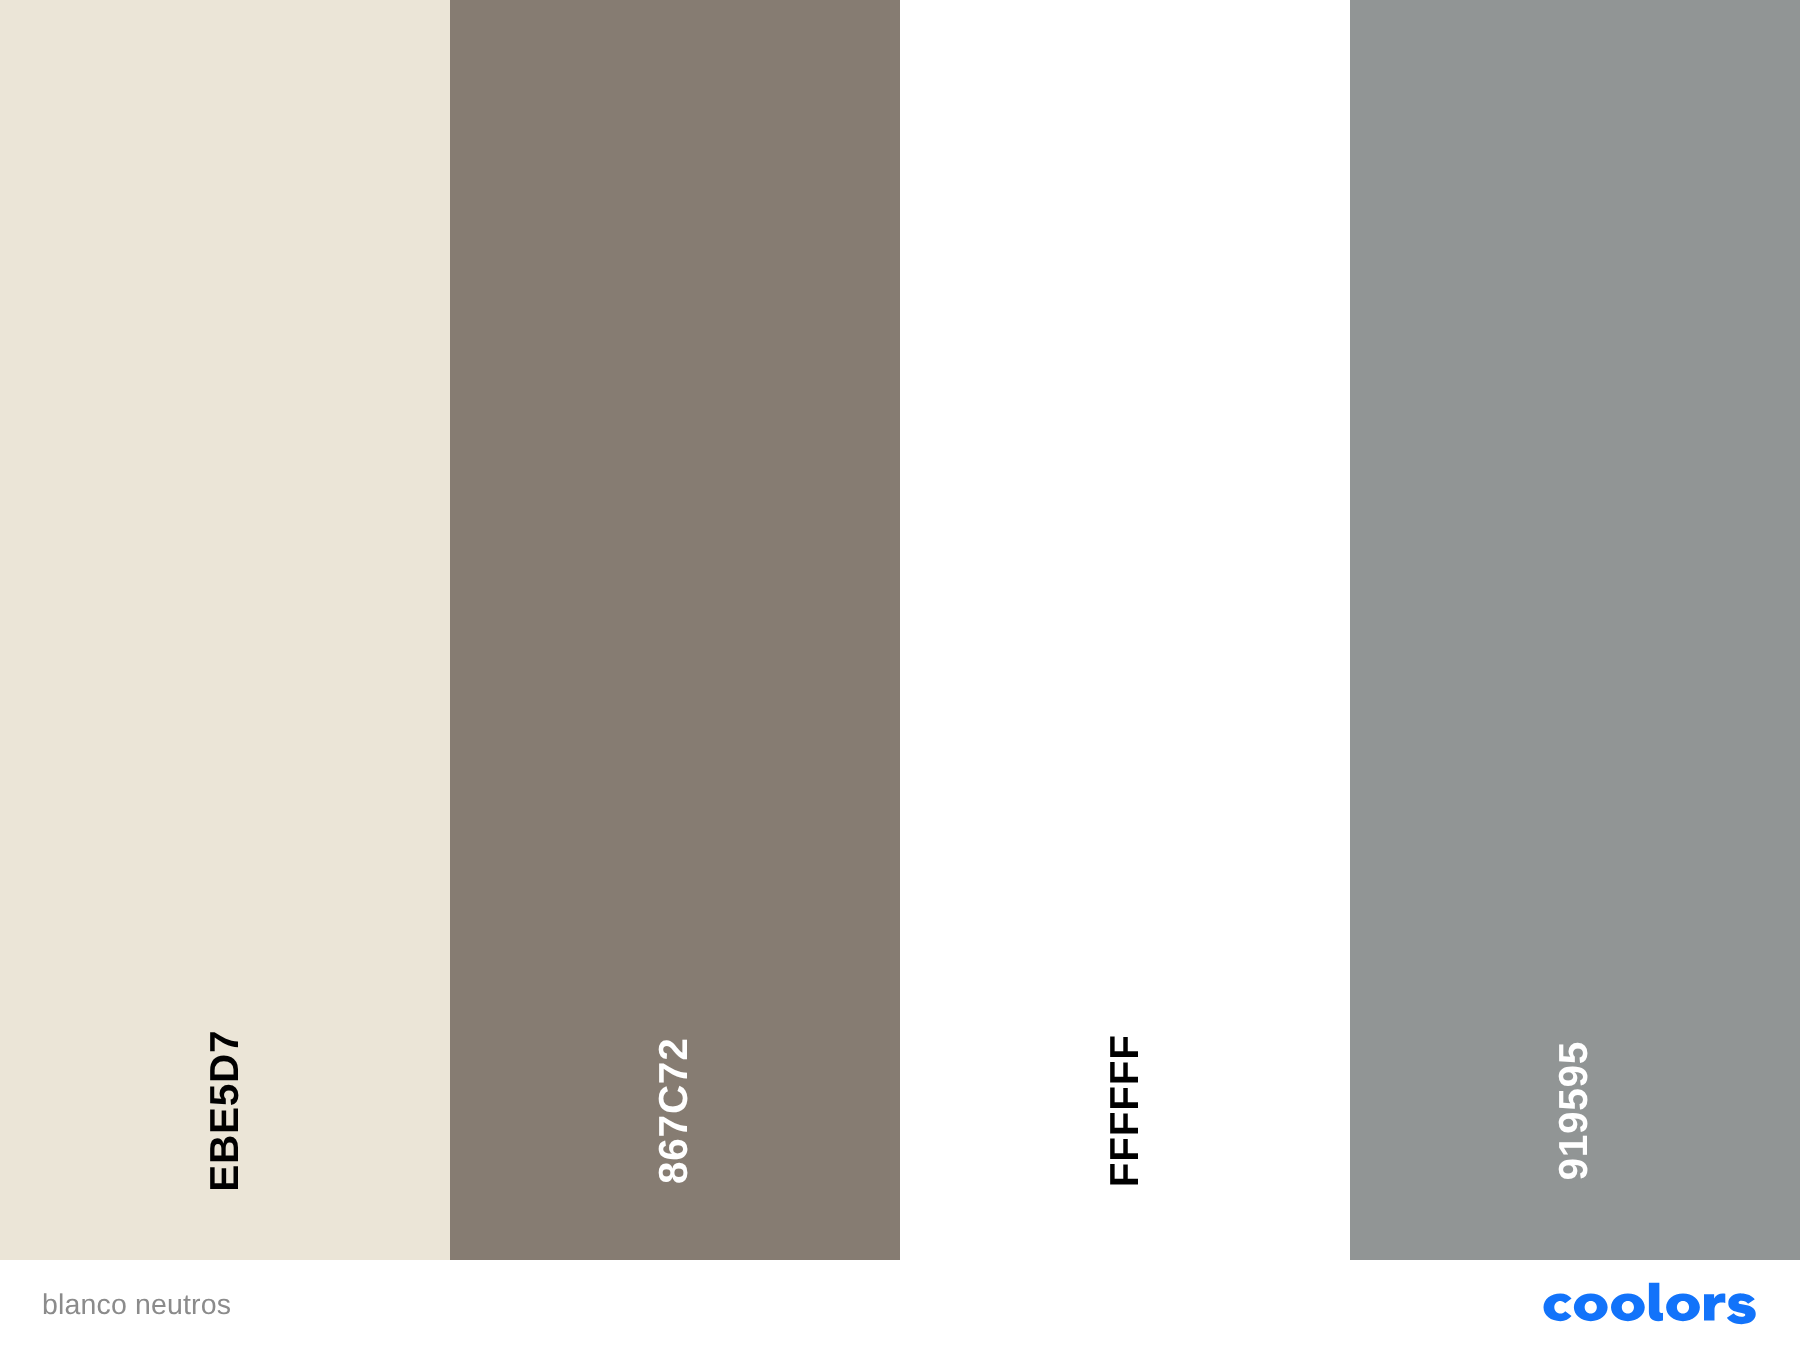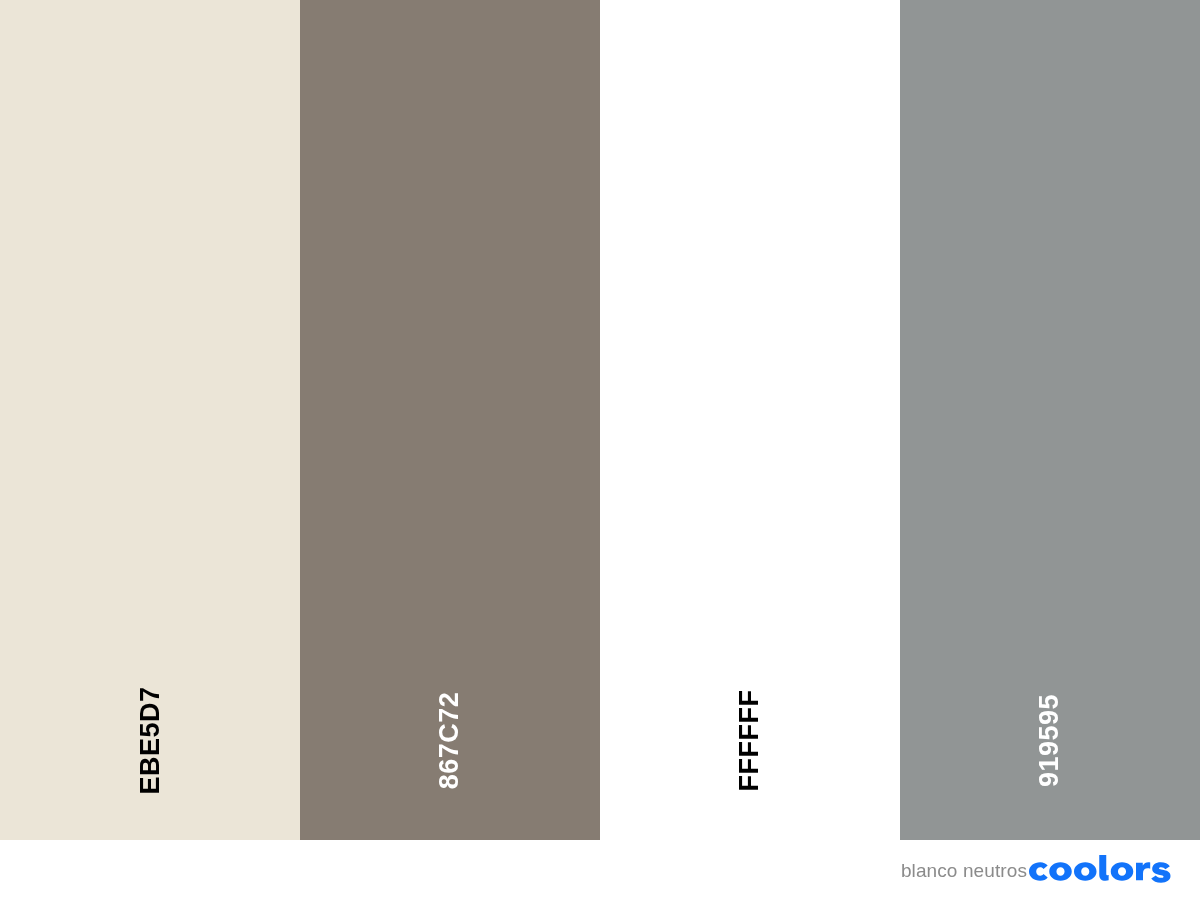--- a/index.html
+++ b/index.html
@@ -65,21 +65,21 @@
   }
 
   
   #footer {
     position: relative;
     width: 1200px;
     height: 60px;
     background: #ffffff;
     display: flex;
     align-items: center;
-    justify-content: flex-end;
+    justify-content: space-between;
     box-sizing: border-box;
     padding: 0 28px 0 28px;
   }
 
   #palette-caption {
     font-family: "Liberation Sans", sans-serif;
     font-size: 19px;
     font-weight: normal;
     color: #8b8b8b;
     letter-spacing: 0.1px;

